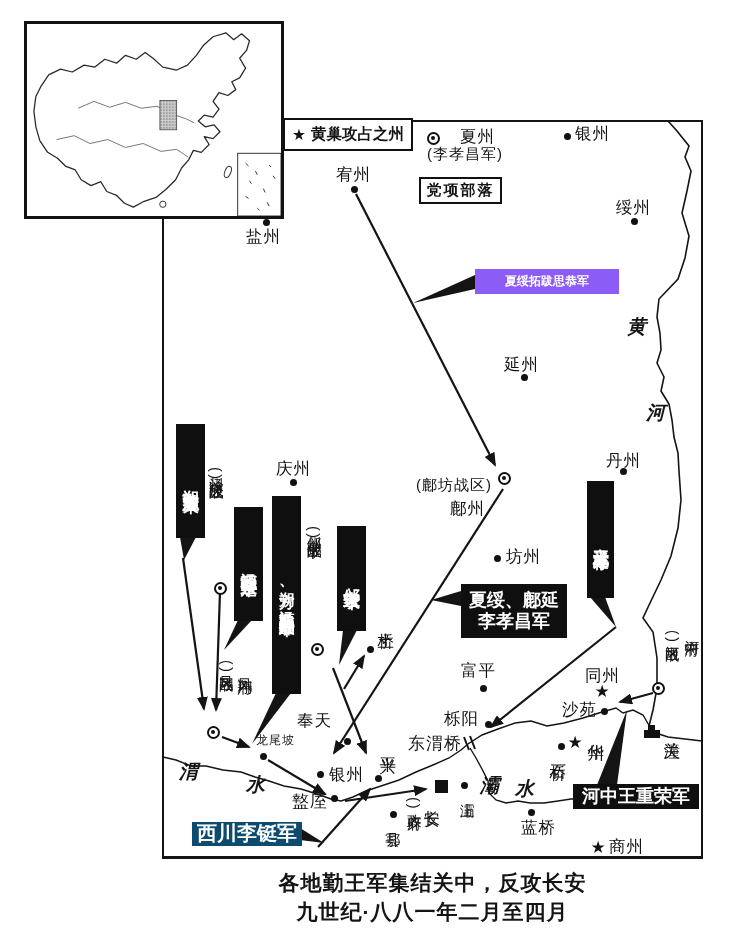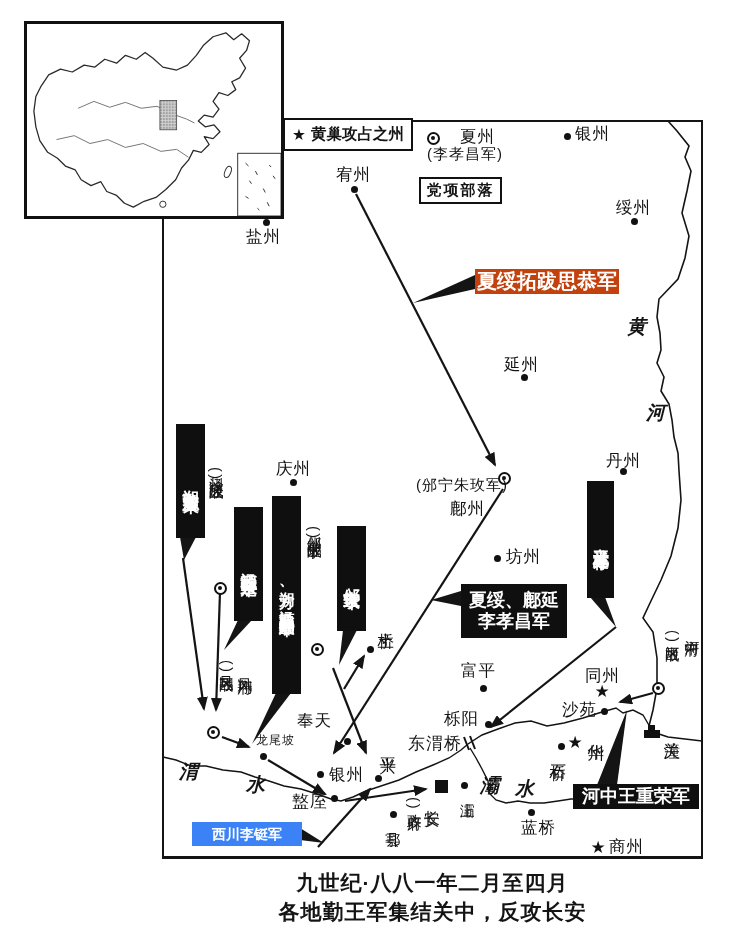--- a/index.html
+++ b/index.html
@@ -100,22 +100,22 @@
   </div>
 
   <div class="legend">
     <span>★</span>
     <span>黄巢攻占之州</span>
   </div>
 
   <div class="note">党项部落</div>
 
   <div class="caption">
+    <div>各地勤王军集结关中，反攻长安</div>
     <div>九世纪·八八一年二月至四月</div>
-    <div>各地勤王军集结关中，反攻长安</div>
   </div>
 
 <div class="river-char" style="left: 627px; top: 317px;">黄</div>
     <div class="river-char" style="left: 646px; top: 403px;">河</div>
     <div class="river-char" style="left: 179px; top: 762px;">渭</div>
     <div class="river-char" style="left: 246px; top: 775px;">水</div>
     <div class="river-char" style="left: 480px; top: 776px;">灞</div>
     <div class="river-char" style="left: 515px; top: 779px;">水</div>
     <div class="marker m-dot" style="left: 563.5px; top: 132.5px;"></div>
     <div class="plabel" style="left: 575px; top: 125px;">银州</div>
@@ -133,21 +133,21 @@
     <div class="marker m-dot" style="left: 520.5px; top: 373.5px;"></div>
     <div class="plabel" style="left: 504px; top: 356px;">延州</div>
     <div class="marker m-dot" style="left: 619.5px; top: 467.5px;"></div>
     <div class="plabel" style="left: 606px; top: 452px;">丹州</div>
     <div class="marker m-dot" style="left: 289.5px; top: 478.5px;"></div>
     <div class="plabel" style="left: 276px; top: 460px;">庆州</div>
     <div class="marker m-cdot" style="left: 497.5px; top: 471.5px;">
       <i></i>
     </div>
     <div class="plabel" style="left: 450px; top: 456px; margin-top: 44px;">鄜州</div>
-    <div class="plabel sub" style="left: 416px; top: 477px; font-size: 15px;">(邠宁朱玫军)</div>
+    <div class="plabel sub" style="left: 416px; top: 477px; font-size: 15px;">(鄜坊战区)</div>
     <div class="marker m-dot" style="left: 493.5px; top: 554.5px;"></div>
     <div class="plabel" style="left: 506px; top: 548px;">坊州</div>
     <div class="marker m-cdot" style="left: 213.5px; top: 581.5px;">
       <i></i>
     </div>
     <div class="plabel v" style="left: 208px; top: 466px; font-size: 14.5px;">泾州(泾原战区)</div>
     <div class="marker m-cdot" style="left: 310.5px; top: 642.5px;">
       <i></i>
     </div>
     <div class="plabel v" style="left: 306px; top: 525px; font-size: 14.5px;">邠州(邠宁战区)</div>
@@ -194,23 +194,23 @@
     <div class="plabel v" style="left: 423px; top: 797px; font-size: 16px;">长安</div>
     <div class="plabel sub v" style="left: 406px; top: 797px; font-size: 14.5px;">(齐政府)</div>
     <div class="marker m-dot" style="left: 460.5px; top: 781.5px;"></div>
     <div class="plabel v" style="left: 459px; top: 792px; font-size: 14.5px;">灞上</div>
     <div class="marker m-dot" style="left: 389.5px; top: 810.5px;"></div>
     <div class="plabel v" style="left: 385px; top: 821px; font-size: 15px;">鄠县</div>
     <div class="marker m-dot" style="left: 527.5px; top: 808.5px;"></div>
     <div class="plabel" style="left: 521px; top: 819px;">蓝桥</div>
     <div class="marker m-star" style="left: 590.5px; top: 838.5px;">★</div>
     <div class="plabel" style="left: 609px; top: 838px;">商州</div>
-    <div class="army" style="left: 475px; top: 269px; width: 144px; height: 25px; font-size: 20px; background: #c2410c; color: rgb(255, 255, 255);">夏绥拓跋思恭军</div>
+    <div class="army" style="left: 475px; top: 269px; width: 144px; height: 25px; font-size: 12px; background: #8b5cf6; color: rgb(255, 255, 255);">夏绥拓跋思恭军</div>
     <div class="army v" style="left: 176px; top: 424px; width: 29px; height: 114px; font-size: 16.5px; background: rgb(15, 15, 15); color: rgb(255, 255, 255);">朔方唐弘夫军</div>
     <div class="army v" style="left: 234px; top: 507px; width: 29px; height: 114px; font-size: 16.5px; background: rgb(15, 15, 15); color: rgb(255, 255, 255);">泾源程宗楚军</div>
     <div class="army v" style="left: 272px; top: 496px; width: 29px; height: 198px; font-size: 15.5px; background: rgb(15, 15, 15); color: rgb(255, 255, 255);">朔方、泾源及凤翔郑畋军</div>
     <div class="army v" style="left: 337px; top: 526px; width: 29px; height: 105px; font-size: 16.5px; background: rgb(15, 15, 15); color: rgb(255, 255, 255);">邠宁朱玫军</div>
     <div class="army" style="left: 461px; top: 584px; width: 106px; height: 54px; font-size: 18px; background: rgb(15, 15, 15); color: rgb(255, 255, 255);">夏绥、鄜延
 李孝昌军</div>
     <div class="army v" style="left: 587px; top: 481px; width: 27px; height: 117px; font-size: 16px; background: rgb(15, 15, 15); color: rgb(255, 255, 255);">义武王处存军</div>
     <div class="army" style="left: 573px; top: 784px; width: 126px; height: 25px; font-size: 18px; background: rgb(15, 15, 15); color: rgb(255, 255, 255);">河中王重荣军</div>
-    <div class="army" style="left: 192px; top: 822px; width: 110px; height: 24px; font-size: 14px; background: #3b82f6; color: rgb(255, 255, 255);">西川李铤军</div>
+    <div class="army" style="left: 192px; top: 822px; width: 110px; height: 24px; font-size: 20px; background: #0c4a6e; color: rgb(255, 255, 255);">西川李铤军</div>
   </div>
 
 </body></html>

